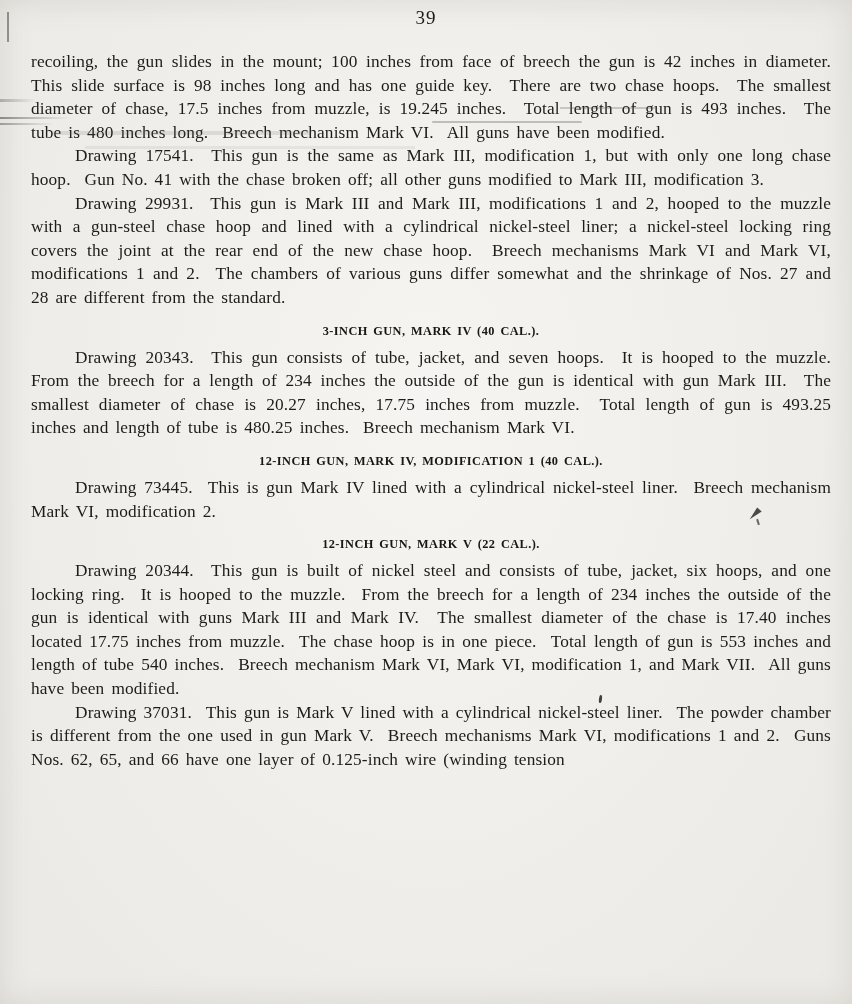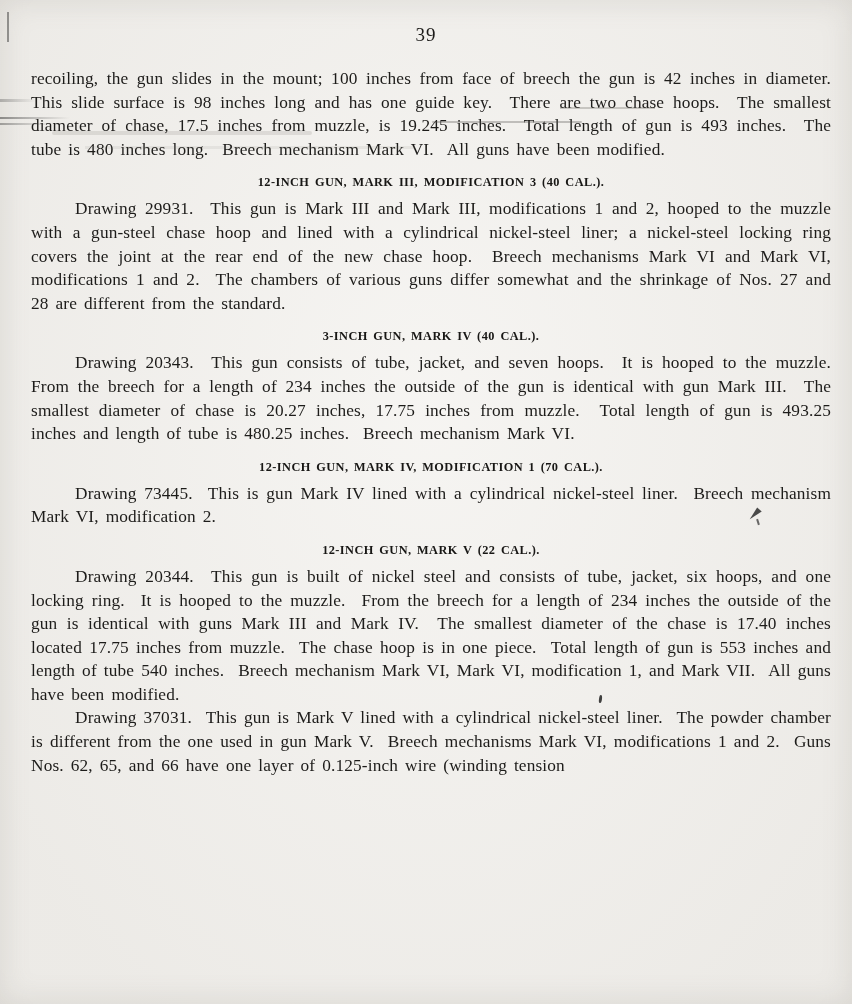--- a/index.html
+++ b/index.html
@@ -17,21 +17,21 @@
       radial-gradient(ellipse at 50% 40%, rgba(255,255,255,0.35), rgba(0,0,0,0.02) 85%);
     overflow: hidden;
     font-family: "Liberation Serif", "DejaVu Serif", serif;
     color: #1d1c1a;
     box-shadow: inset 0 0 30px rgba(120,115,105,0.18);
   }
   .page-number {
     text-align: center;
     font-size: 19px;
     letter-spacing: 1px;
-    padding-top: 24px;
+    padding-top: 7px;
     font-weight: 400;
   }
   .content {
     padding: 0 21px 0 31px;
   }
   p.body-text {
     margin: 0;
     font-size: 17.3px;
     line-height: 23.6px;
     text-align: justify;
@@ -96,34 +96,34 @@
 <div class="page">
 
   <div class="page-number">39</div>
 
   <div class="content">
 
     <p class="body-text intro">recoiling, the gun slides in the mount; 100 inches from face of breech the gun is 42 inches in diameter.  This slide surface is 98 inches long and has one guide key.  There are two chase hoops.  The smallest diameter of chase, 17.5 inches from muzzle, is 19.245 inches.  Total length of gun is 493 inches.  The tube is 480 inches long.  Breech mechanism Mark VI.  All guns have been modified.</p>
 
 
     <section>
+      <p class="body-text indented">Drawing 17541.  This gun is the same as Mark III, modification 1, but with only one long chase hoop.  Gun No. 41 with the chase broken off; all other guns modified to Mark III, modification 3.</p>
     </section>
 
     <section>
-      <h2 class="section-heading">12-INCH GUN, MARK III, MODIFICATION 3 (40 CAL.).</h2>
       <p class="body-text indented">Drawing 29931.  This gun is Mark III and Mark III, modifications 1 and 2, hooped to the muzzle with a gun-steel chase hoop and lined with a cylindrical nickel-steel liner; a nickel-steel locking ring covers the joint at the rear end of the new chase hoop.  Breech mechanisms Mark VI and Mark VI, modifications 1 and 2.  The chambers of various guns differ somewhat and the shrinkage of Nos. 27 and 28 are different from the standard.</p>
     </section>
 
     <section>
       <h2 class="section-heading">3-INCH GUN, MARK IV (40 CAL.).</h2>
       <p class="body-text indented">Drawing 20343.  This gun consists of tube, jacket, and seven hoops.  It is hooped to the muzzle.  From the breech for a length of 234 inches the outside of the gun is identical with gun Mark III.  The smallest diameter of chase is 20.27 inches, 17.75 inches from muzzle.  Total length of gun is 493.25 inches and length of tube is 480.25 inches.  Breech mechanism Mark VI.</p>
     </section>
 
     <section>
-      <h2 class="section-heading">12-INCH GUN, MARK IV, MODIFICATION 1 (70 CAL.).</h2>
+      <h2 class="section-heading">12-INCH GUN, MARK IV, MODIFICATION 1 (40 CAL.).</h2>
       <p class="body-text indented">Drawing 73445.  This is gun Mark IV lined with a cylindrical nickel-steel liner.  Breech mechanism Mark VI, modification 2.</p>
     </section>
 
     <section>
       <h2 class="section-heading">12-INCH GUN, MARK V (22 CAL.).</h2>
       <p class="body-text indented">Drawing 20344.  This gun is built of nickel steel and consists of tube, jacket, six hoops, and one locking ring.  It is hooped to the muzzle.  From the breech for a length of 234 inches the outside of the gun is identical with guns Mark III and Mark IV.  The smallest diameter of the chase is 17.40 inches located 17.75 inches from muzzle.  The chase hoop is in one piece.  Total length of gun is 553 inches and length of tube 540 inches.  Breech mechanism Mark VI, Mark VI, modification 1, and Mark VII.  All guns have been modified.</p>
     </section>
 
     <section>
       <p class="body-text indented">Drawing 37031.  This gun is Mark V lined with a cylindrical nickel-steel liner.  The powder chamber is different from the one used in gun Mark V.  Breech mechanisms Mark VI, modifications 1 and 2.  Guns Nos. 62, 65, and 66 have one layer of 0.125-inch wire (winding tension</p>

